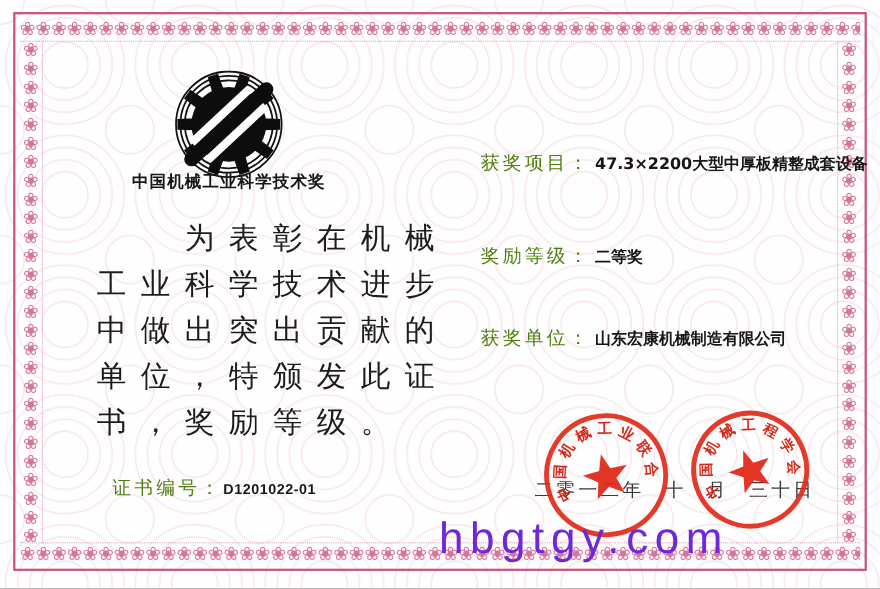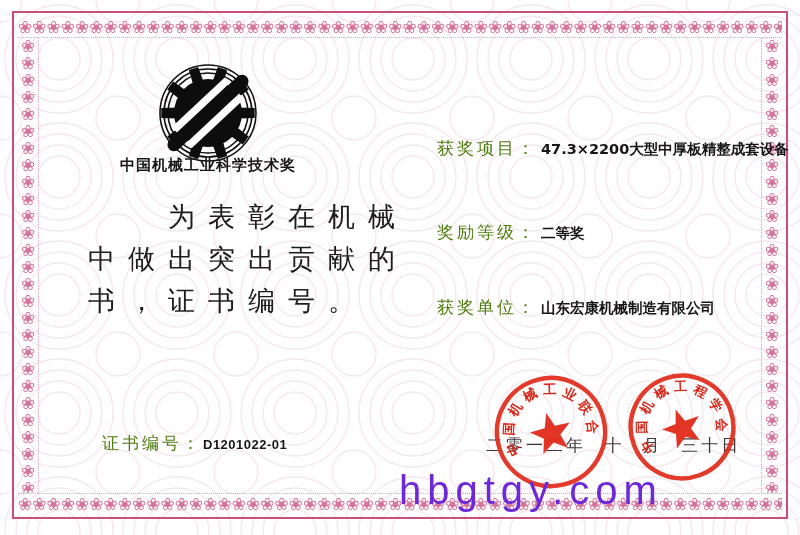--- a/index.html
+++ b/index.html
@@ -100,22 +100,24 @@
       <rect x="-36" y="-14.5" width="72" height="7.5" fill="#fffefe"></rect>
       <rect x="-36" y="7" width="72" height="7.5" fill="#fffefe"></rect>
       <rect x="-53" y="-6.5" width="106" height="13" rx="6.5" fill="#0d0d0d"></rect>
     </g>
   </svg>
 
   <div class="award-title">中国机械工业科学技术奖</div>
 
   <div class="body-text">
     <div class="body-line indent">为表彰在机械</div>
+    <div class="body-line">工业科学技术进步</div>
     <div class="body-line">中做出突出贡献的</div>
-    <div class="body-line">书，证书编号。</div>
+    <div class="body-line">单位，特颁发此证</div>
+    <div class="body-line">书，奖励等级。</div>
   </div>
 
   <div class="certno-row">
     <span class="kai-label">证书编号：</span><span class="certno-value">D1201022-01</span>
   </div>
 
   <div class="field-row f1">
     <span class="kai-label">获奖项目：</span><span class="value">47.3×2200大型中厚板精整成套设备</span>
   </div>
   <div class="field-row f2">

